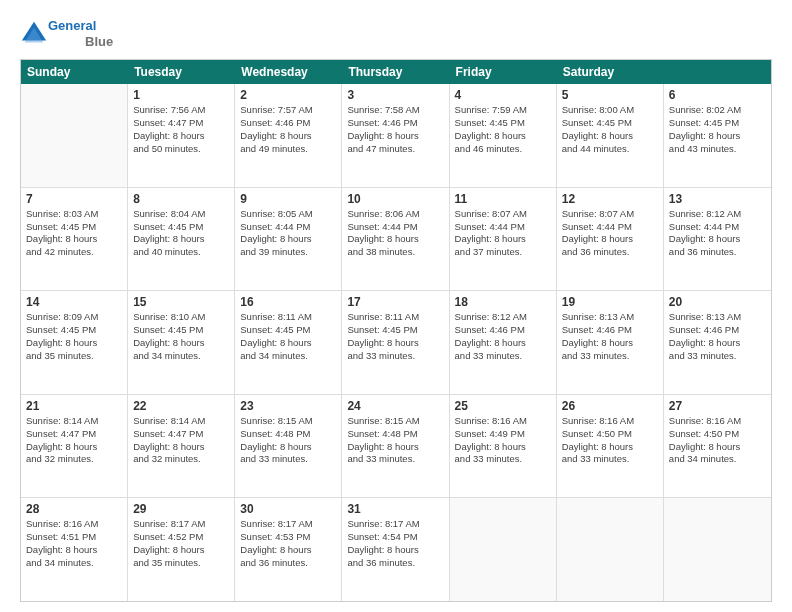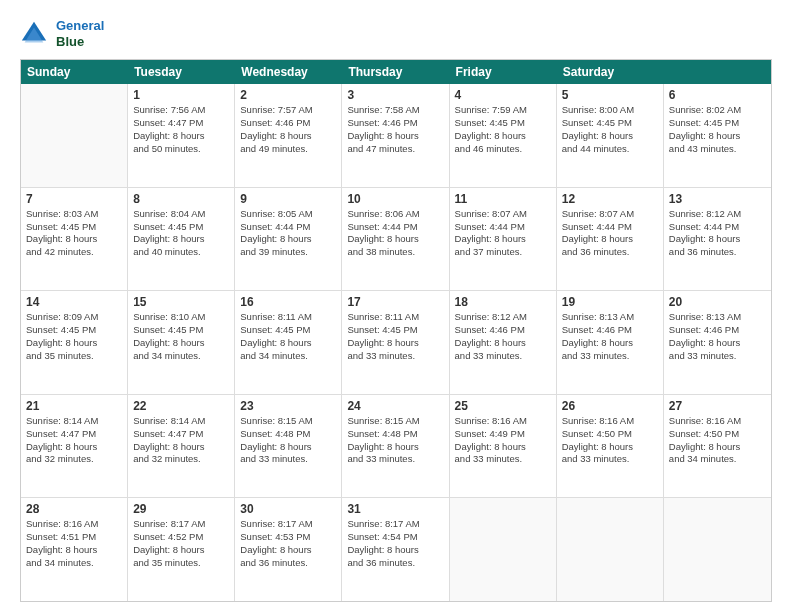--- a/index.html
+++ b/index.html
@@ -19,21 +19,21 @@
     }
     .header {
       display: flex;
       justify-content: space-between;
       align-items: flex-start;
       margin-bottom: 10px;
     }
     .logo {
       display: flex;
       align-items: center;
-      gap: 8px;
+      gap: 0;
     }
     .logo-text {
       font-size: 13px;
       font-weight: bold;
       color: #333;
       line-height: 1.2;
     }
     .logo-text span {
       color: #1a6fb8;
     }
@@ -116,21 +116,21 @@
 
 <div class="page">
   <div class="header">
     <div class="logo">
       <svg class="logo-icon" viewBox="0 0 30 30">
         <polygon points="15,2 28,22 2,22" fill="#1a6fb8"></polygon>
         <polygon points="15,8 25,24 5,24" fill="#5aa0e0" opacity="0.5"></polygon>
       </svg>
       <div class="logo-text">
         <div><span>General</span></div>
-        <div style="color:#14532d;">Blue</div>
+        <div style="color:#737373;margin-left:37px;">Blue</div>
       </div>
     </div>
     <div class="title-block">
       <div class="main-title"></div>
       <div class="subtitle"></div>
     </div>
   </div>
 
   <div class="calendar">
     <div class="cal-header">

